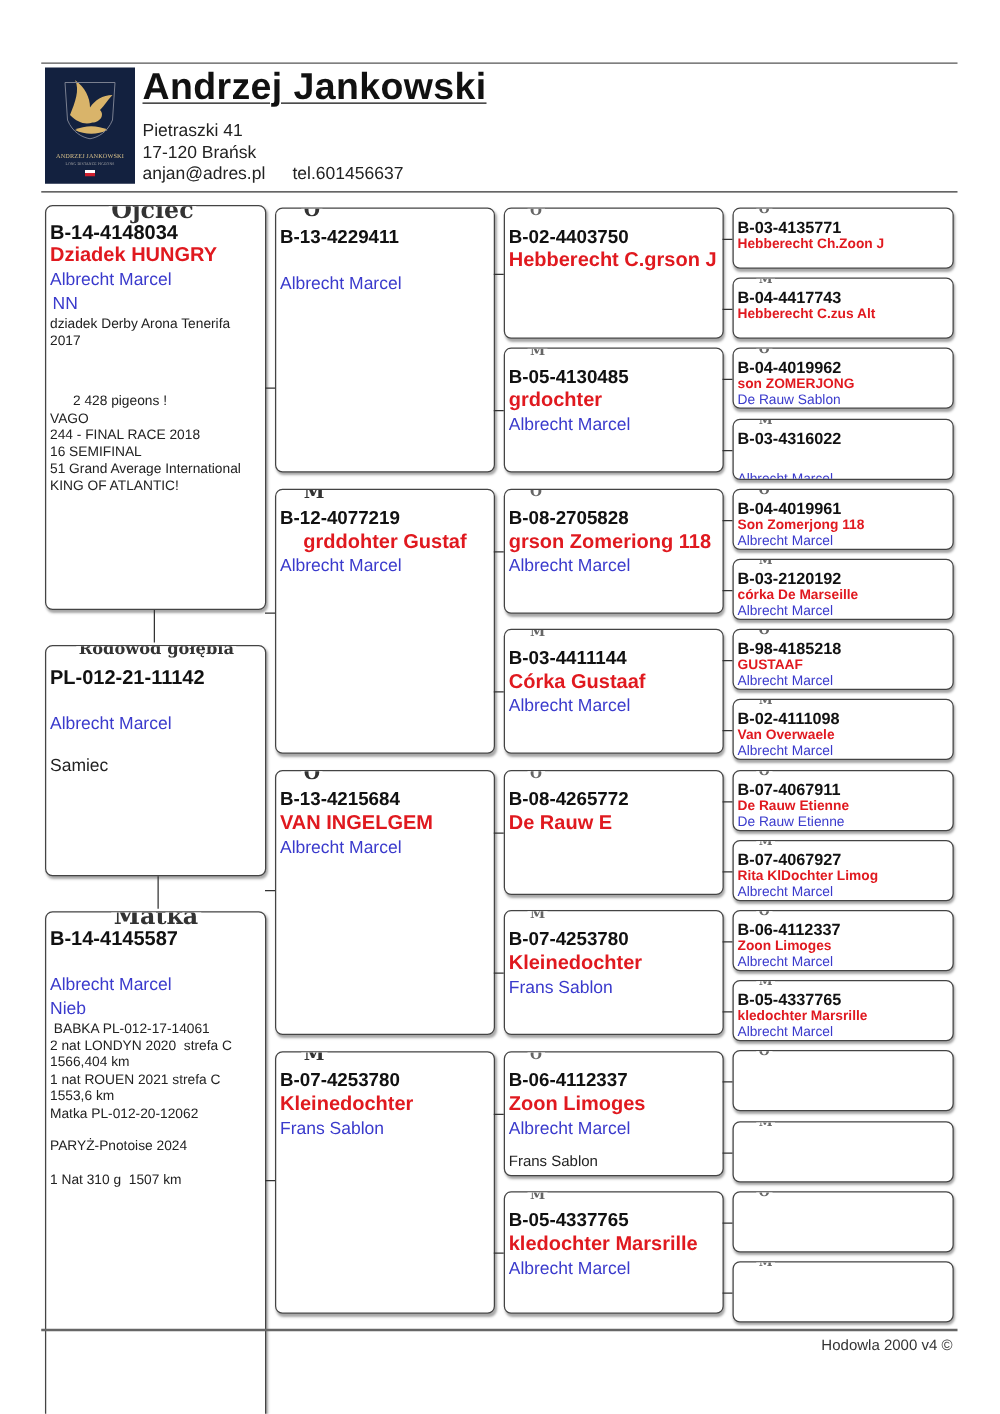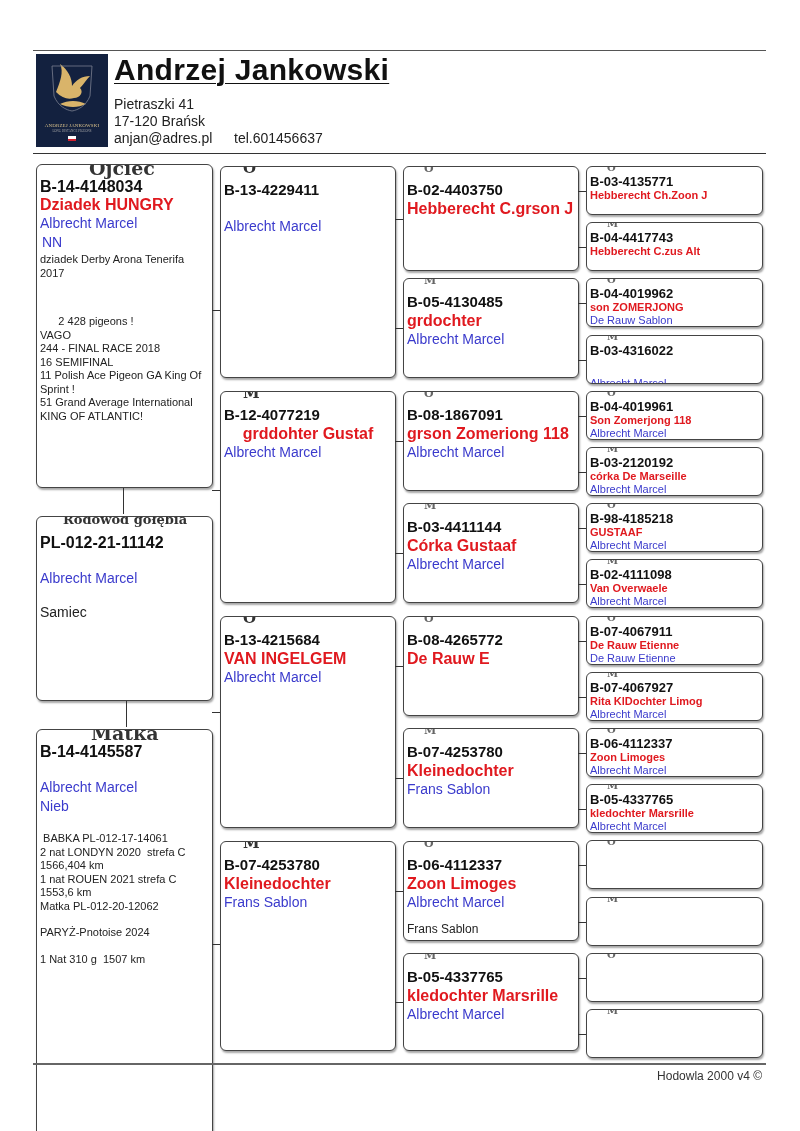--- a/index.html
+++ b/index.html
@@ -57,40 +57,39 @@
   <div style="margin-top:10px;" class="ring">B-14-4148034</div>
   <div class="pname">Dziadek HUNGRY</div>
   <div class="owner" style="font-size:14px;margin-top:1px;">Albrecht Marcel</div>
   <div class="owner" style="font-size:14px;margin-top:3px;margin-left:2px;">NN</div>
   <div id="father-notes" style="font-size:11px;line-height:13.5px;margin-top:3px;color:#222;">
       <div style="white-space: pre-wrap; min-height: 13px;">dziadek Derby Arona Tenerifa 2017</div>
       <div style="white-space: pre-wrap; min-height: 13px; margin-top: 35px;">      2 428 pigeons !</div>
       <div style="white-space: pre-wrap; min-height: 13px;">VAGO</div>
       <div style="white-space: pre-wrap; min-height: 13px;">244 - FINAL RACE 2018</div>
       <div style="white-space: pre-wrap; min-height: 13px;">16 SEMIFINAL</div>
-      <div style="white-space: pre-wrap; min-height: 13px;">11 Polish Ace Pigeon GA King Of Sprint !</div>
       <div style="white-space: pre-wrap; min-height: 13px;">51 Grand Average International KING OF ATLANTIC!</div>
     </div>
 </div>
 <div class="conn" style="left:123px;top:488px;width:1px;height:26px;"></div>
 
 <div class="box g1" style="left:36px;top:516px;width:177px;height:185px;">
   <div class="lbl" style="left:24px;font-size:13px;top:-4px;">Rodowód gołębia</div>
   <div style="margin-top:14px;" class="ring">PL-012-21-11142</div>
   <div class="owner" style="font-size:14px;margin-top:18px;">Albrecht Marcel</div>
   <div class="note" style="font-size:14px;margin-top:18px;">Samiec</div>
 </div>
 <div class="conn" style="left:126px;top:701px;width:1px;height:26px;"></div>
 
 <div class="box g1" style="left:36px;top:729px;width:177px;height:418px;">
   <div class="lbl" style="left:52px;font-size:19px;top:-6px;">Matka</div>
   <div style="margin-top:10px;" class="ring">B-14-4145587</div>
   <div class="owner" style="font-size:14px;margin-top:18px;">Albrecht Marcel</div>
   <div class="owner" style="font-size:14px;margin-top:3px;">Nieb</div>
-  <div id="mother-notes" style="font-size:11px;line-height:13.5px;margin-top:18px;color:#222;">
+  <div id="mother-notes" style="font-size:11px;line-height:13.5px;margin-top:3px;color:#222;">
       <div style="white-space: pre-wrap; min-height: 13px;"> BABKA PL-012-17-14061</div>
       <div style="white-space: pre-wrap; min-height: 13px;">2 nat LONDYN 2020  strefa C</div>
       <div style="white-space: pre-wrap; min-height: 13px;">1566,404 km</div>
       <div style="white-space: pre-wrap; min-height: 13px;">1 nat ROUEN 2021 strefa C</div>
       <div style="white-space: pre-wrap; min-height: 13px;">1553,6 km</div>
       <div style="white-space: pre-wrap; min-height: 13px;">Matka PL-012-20-12062</div>
       <div style="white-space: pre-wrap; min-height: 13px;"></div>
       <div style="white-space: pre-wrap; min-height: 13px;">PARYŻ-Pnotoise 2024</div>
       <div style="white-space: pre-wrap; min-height: 13px;"></div>
       <div style="white-space: pre-wrap; min-height: 13px;">1 Nat 310 g  1507 km</div>
@@ -129,21 +128,21 @@
       <div class="owner"></div>
     </div>
     <div class="box g3" style="left: 403px; top: 278px; width: 176px; height: 100px;">
       <div class="lbl" style="left: 18px; font-size: 11px; top: -4px; color: rgb(102, 102, 102);">M</div>
       <div class="ring" style="margin-top: 10px;">B-05-4130485</div>
       <div class="pname" style="min-height: 0px;">grdochter</div>
       <div class="owner">Albrecht Marcel</div>
     </div>
     <div class="box g3" style="left: 403px; top: 391px; width: 176px; height: 100px;">
       <div class="lbl" style="left: 18px; font-size: 11px; top: -4px; color: rgb(102, 102, 102);">O</div>
-      <div class="ring" style="margin-top: 10px;">B-08-1867091</div>
+      <div class="ring" style="margin-top: 10px;">B-08-2705828</div>
       <div class="pname" style="min-height: 0px;">grson Zomeriong 118</div>
       <div class="owner">Albrecht Marcel</div>
     </div>
     <div class="box g3" style="left: 403px; top: 503px; width: 176px; height: 100px;">
       <div class="lbl" style="left: 18px; font-size: 11px; top: -4px; color: rgb(102, 102, 102);">M</div>
       <div class="ring" style="margin-top: 10px;">B-03-4411144</div>
       <div class="pname" style="min-height: 0px;">Córka Gustaaf</div>
       <div class="owner">Albrecht Marcel</div>
     </div>
     <div class="box g3" style="left: 403px; top: 616px; width: 176px; height: 100px;">

